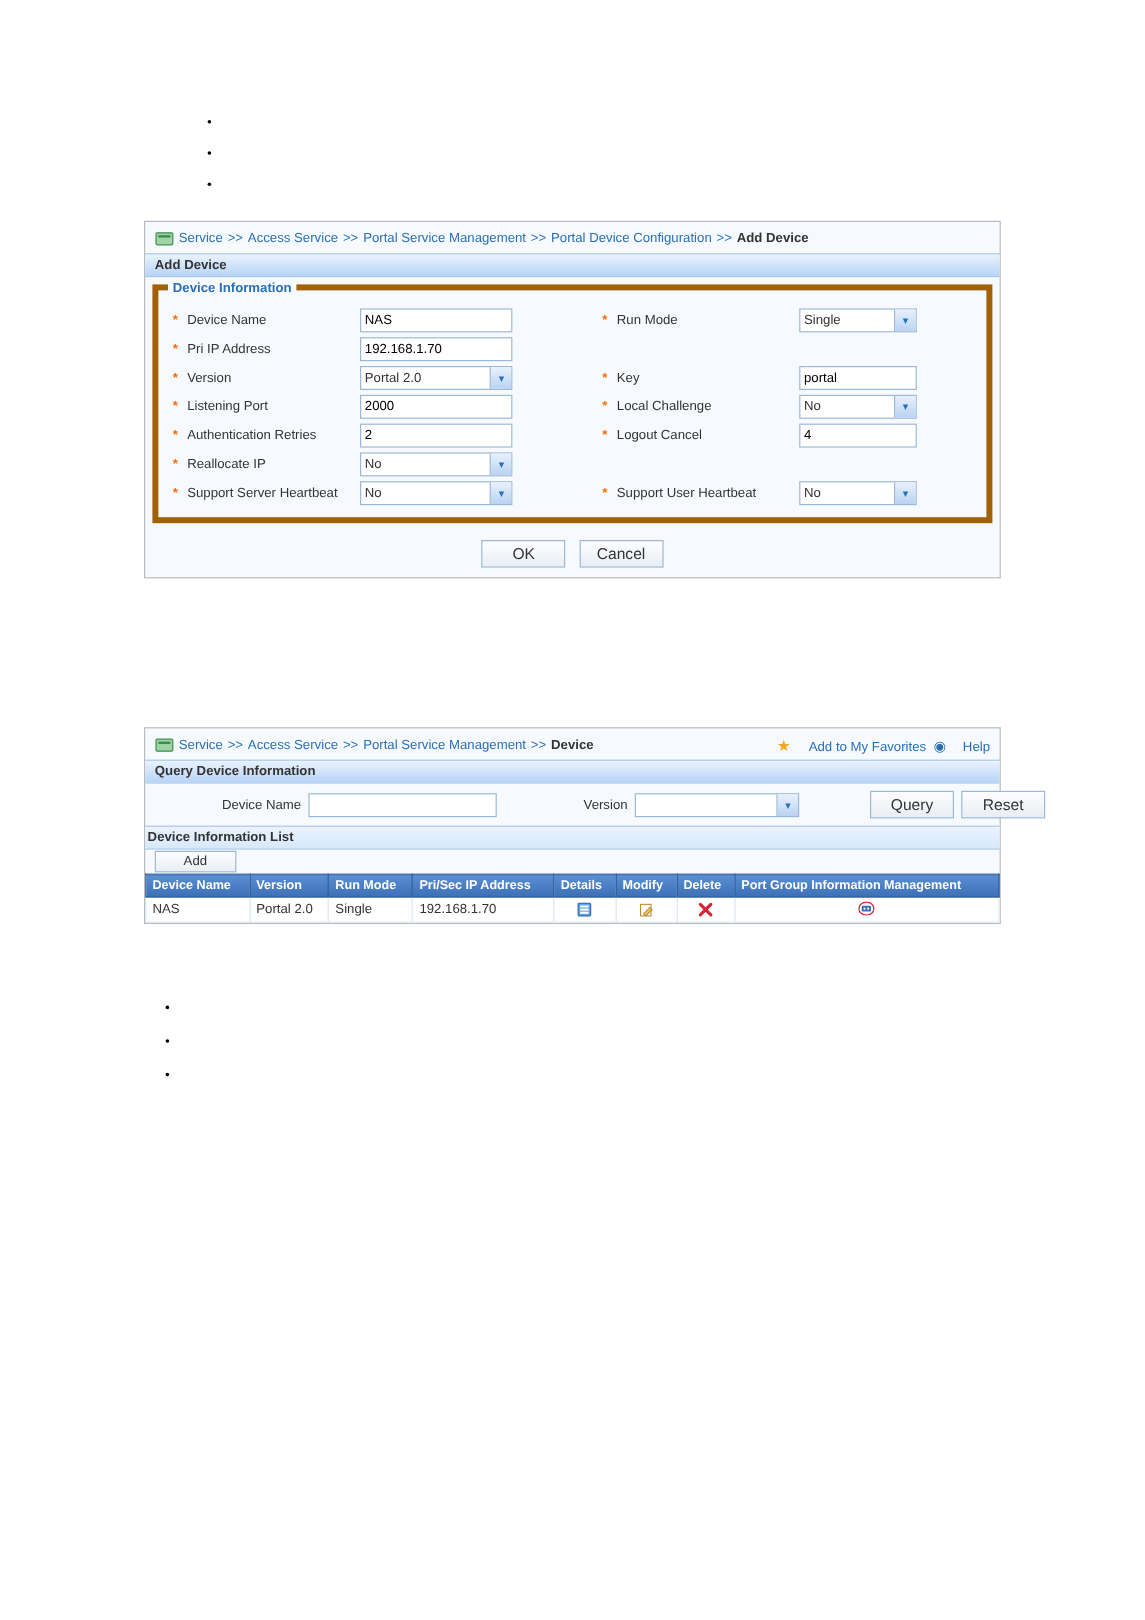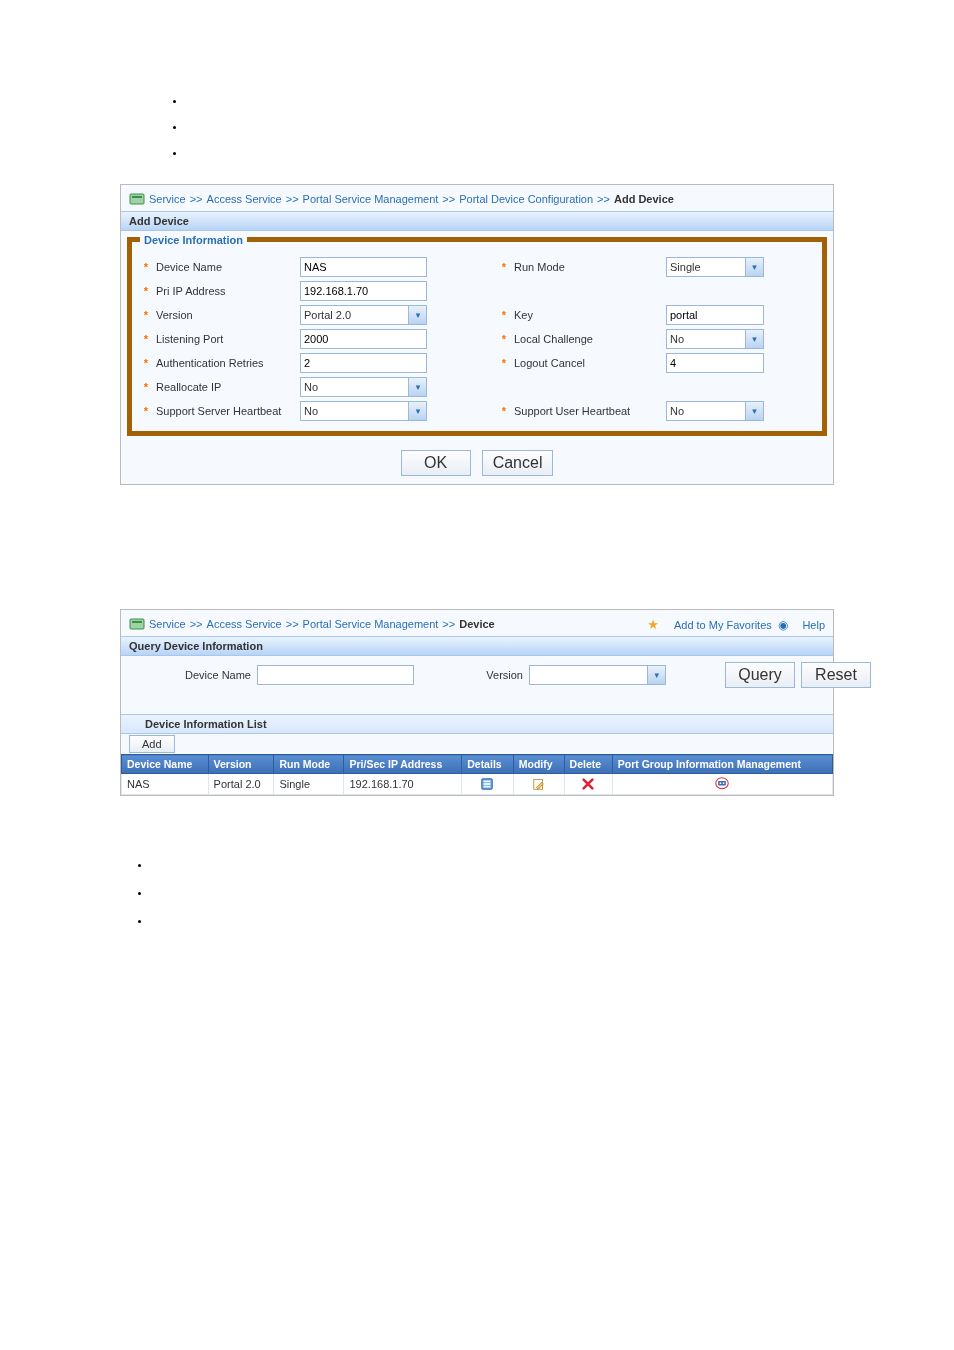--- a/index.html
+++ b/index.html
@@ -111,21 +111,21 @@
     text-align: center;
     padding: 8px 0;
   }
   .btn {
     display: inline-block;
     min-width: 70px;
     text-align: center;
     border: 1px solid #9db8d6;
     background: linear-gradient(#fdfdfe,#e9eef5);
     padding: 3px 10px;
-    font-size: 16px;
+    font-size: 13px;
     margin: 0 4px;
     cursor: pointer;
   }
   .underline-link {
     color: #1a4fb0;
     text-decoration: underline;
     margin-left: 128px;
     display: inline-block;
   }
   .toprightlinks {
@@ -148,32 +148,31 @@
     grid-template-columns: 120px 160px 100px 140px 40px 70px 70px;
     align-items: center;
     column-gap: 6px;
     padding: 6px 10px;
     font-size: 11px;
   }
   .listbar {
     background: linear-gradient(#eaf3fe,#d7e8fb);
     border-top: 1px solid #a9c7ea;
     border-bottom: 1px solid #a9c7ea;
-    padding: 3px 24px;
+    padding: 3px 2px;
     font-weight: bold;
     font-size: 11px;
-    margin-top: 20px;
   }
   .addarea {
     padding: 4px 8px;
   }
   .addbtn {
     border: 1px solid #9db8d6;
     background: linear-gradient(#fdfdfe,#e9eef5);
-    padding: 2px 12px;
+    padding: 2px 23px;
     font-size: 11px;
     cursor: pointer;
   }
   .pagerow {
     display: flex;
     justify-content: space-between;
     align-items: center;
     padding: 2px 8px;
     font-size: 10px;
     color: #666;

